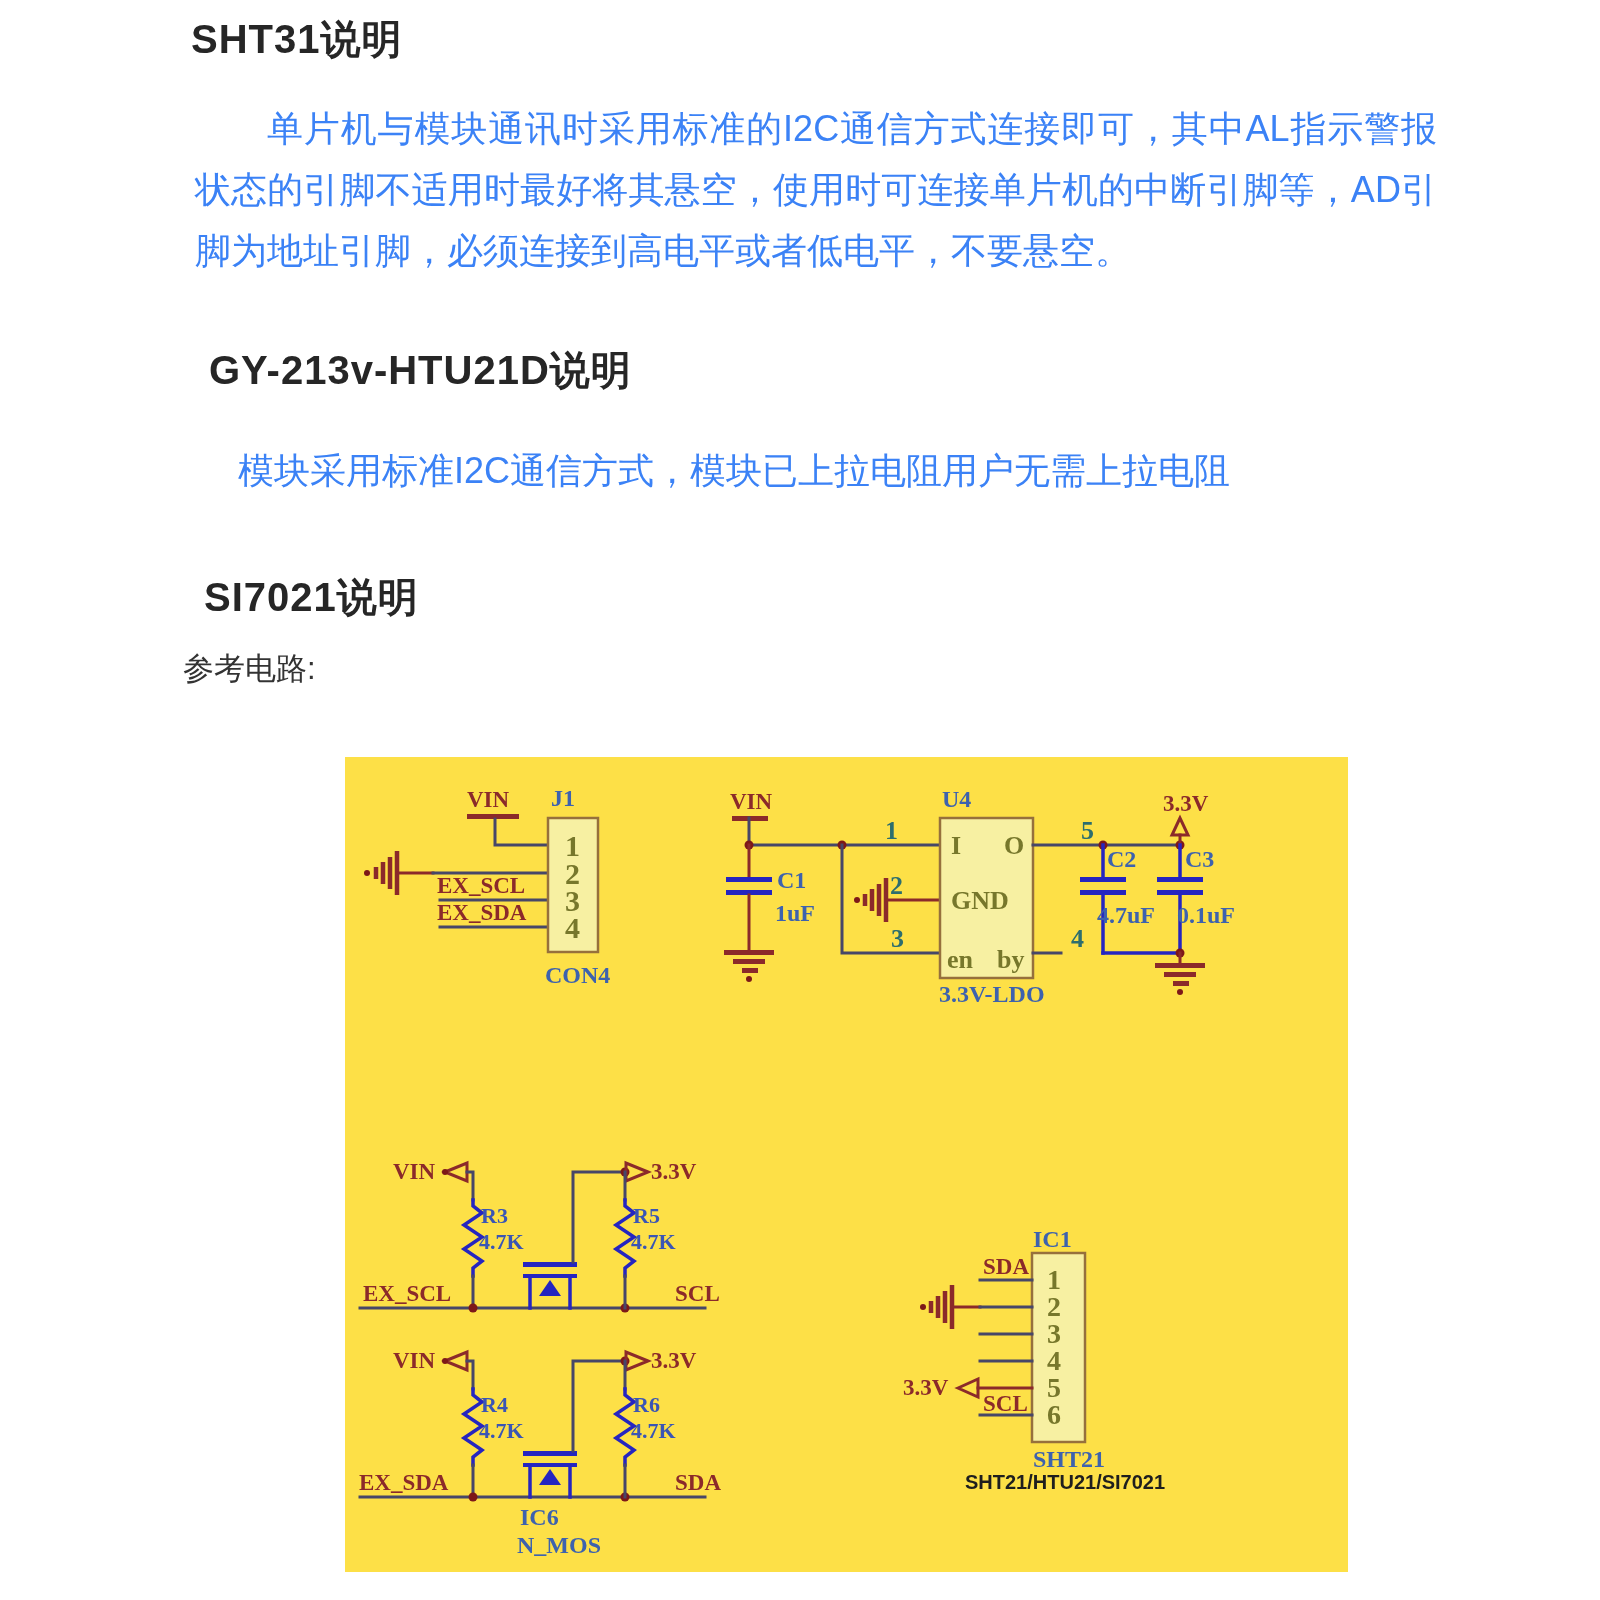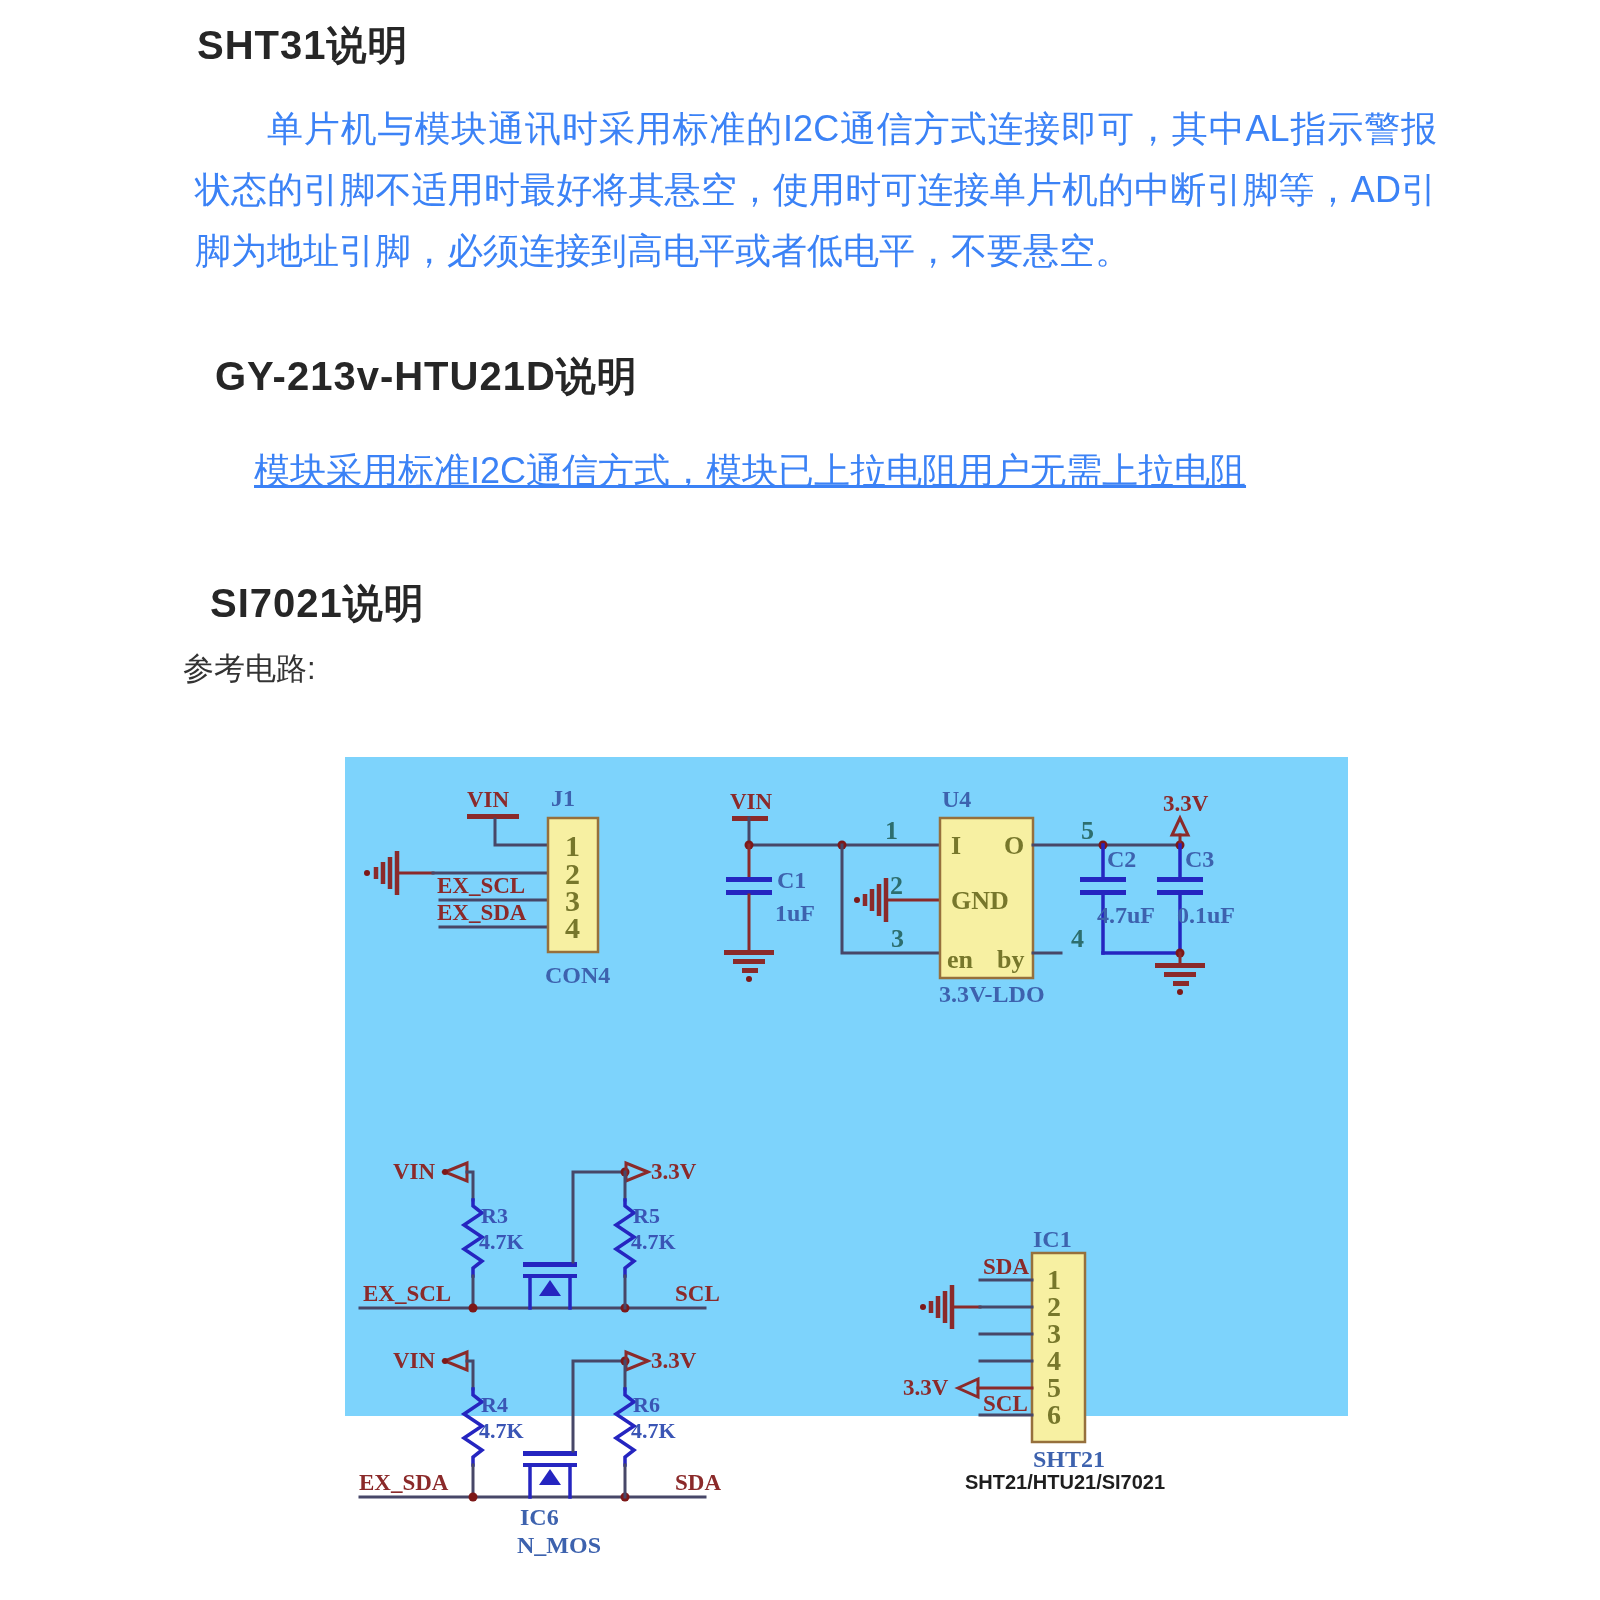--- a/index.html
+++ b/index.html
@@ -1,24 +1,24 @@
 <!DOCTYPE html>
 <html><head>
 <meta charset="utf-8">
 <style>
   html,body{margin:0;padding:0;background:#ffffff;}
   body{width:1600px;height:1600px;position:relative;overflow:hidden;
        font-family:"Liberation Sans","DejaVu Sans",sans-serif;color:#2e2e2e;}
   .abs{position:absolute;}
-  h1.sec{font-size:40px;font-weight:700;color:#262626;margin:14px;letter-spacing:1px;}
+  h1.sec{font-size:40px;font-weight:700;color:#262626;margin:8px;letter-spacing:1px;}
   p.body-text{font-size:36px;line-height:61px;color:#3b82f6;margin:12px;text-align:justify;}
   #para1{text-indent:72px;width:1242px;}
   #para2{text-indent:52px;width:1300px;white-space:nowrap;}
   #circuit-label{font-size:31px;color:#333333;margin:0;}
-  #circuit{left:345px;top:757px;width:1003px;height:659px;background:#7dd3fc;}
+  #circuit{left:345px;top:757px;width:1003px;height:815px;background:#fde047;}
   svg{display:block;}
   svg text{font-family:"Liberation Serif","DejaVu Serif",serif;}
   .netlabel{font-size:23px;font-weight:700;fill:#8b2a2a;}
   .desig{font-size:24px;font-weight:700;fill:#3d62ae;}
   .rlabel{font-size:22px;font-weight:700;fill:#3a55b5;}
   .pinnum{font-size:30px;font-weight:700;fill:#77772b;}
   .pinnum2{font-size:28px;font-weight:700;fill:#77772b;}
   .pinout{font-size:26px;font-weight:700;fill:#2d6e6e;}
   .inner{font-size:26px;font-weight:600;fill:#77772b;}
   .subtitle{font-size:20px;font-weight:700;fill:#1e1e1e;font-family:"Liberation Sans",sans-serif;}
@@ -36,21 +36,21 @@
 <body>
 
 <div>
 
   <h1 class="sec abs" style="left:183px;top:4px;">SHT31说明</h1>
 
   <p class="body-text abs" id="para1" style="left:183px;top:86px;">单片机与模块通讯时采用标准的I2C通信方式连接即可，其中AL指示警报状态的引脚不适用时最好将其悬空，使用时可连接单片机的中断引脚等，AD引脚为地址引脚，必须连接到高电平或者低电平，不要悬空。</p>
 
   <h1 class="sec abs" style="left:201px;top:335px;">GY-213v-HTU21D说明</h1>
 
-  <p class="body-text abs" id="para2" style="left:190px;top:428px;text-decoration:underline;">模块采用标准I2C通信方式，模块已上拉电阻用户无需上拉电阻</p>
+  <p class="body-text abs" id="para2" style="left:174px;top:428px;">模块采用标准I2C通信方式，模块已上拉电阻用户无需上拉电阻</p>
 
   <h1 class="sec abs" style="left:196px;top:562px;">SI7021说明</h1>
 
   <p class="abs" id="circuit-label" style="left:183px;top:648px;">参考电路:</p>
 
   <div class="abs" id="circuit">
     <svg viewBox="0 0 1003 815" width="1003" height="815">
 
       <g>
         <text class="netlabel" x="122" y="50">VIN</text>

